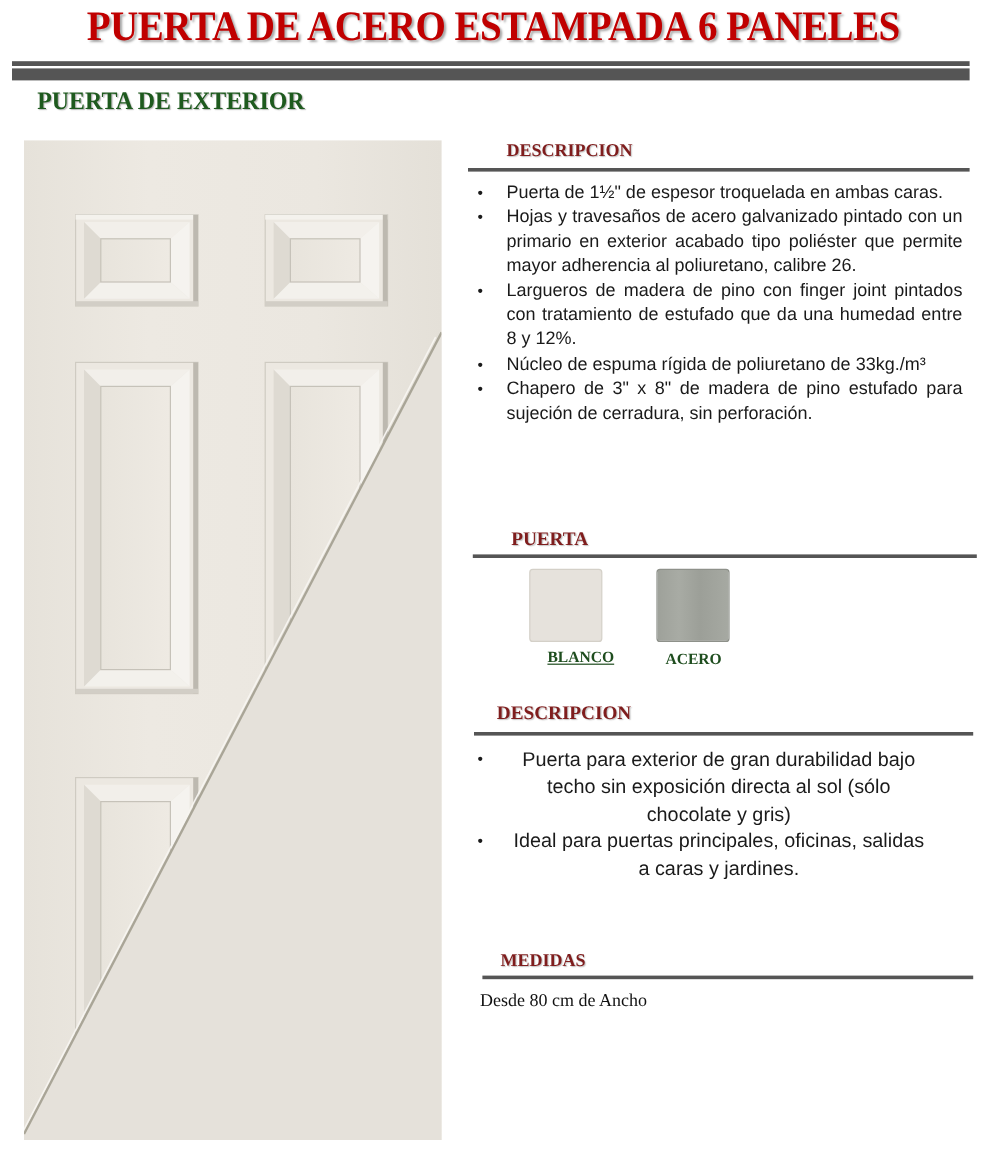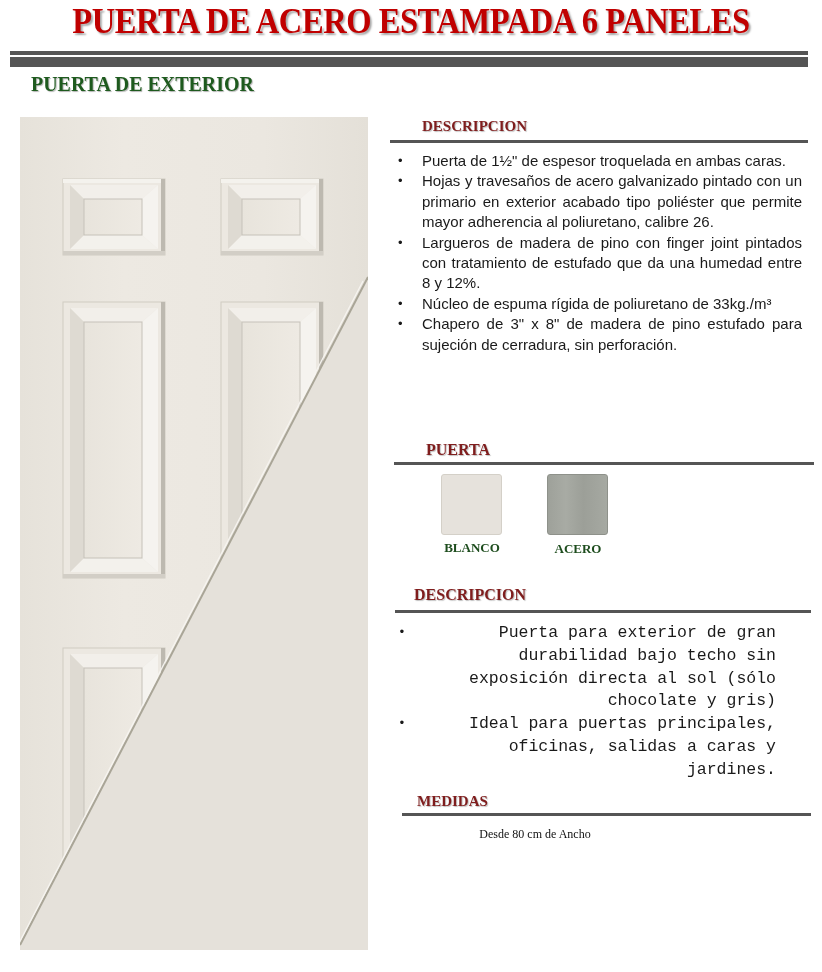--- a/index.html
+++ b/index.html
@@ -40,33 +40,33 @@
       font-size: 15px; color: #7f1d1d; text-shadow: 1px 1px 1px rgba(0,0,0,0.25);
     }
     .section-rule { position: absolute; height: 3px; background: #555555; }
 
     .bullets { position: absolute; list-style: none; font-size: 15px; line-height: 20.4px; color: #1a1a1a; }
     .bullets li { position: relative; padding-left: 26px; text-align: justify; }
     .bullets li::before { content: "•"; position: absolute; left: 2px; top: 0; font-size: 13px; }
 
     .desc-list { left: 396px; top: 151px; width: 406px; }
     .app-list { left: 396px; top: 622px; width: 380px; font-size: 16.5px; line-height: 22.8px; }
-    .app-list li { text-align: right; font-family: Liberation Mono, monospace; }
+    .app-list li { text-align: center; }
 
     .swatch { position: absolute; width: 61px; height: 61px; border-radius: 3px; border: 1px solid #d4d0c8; }
     .swatch-blanco { left: 441px; top: 474px; background: #e6e2dc; }
     .swatch-gris { left: 547px; top: 474px; background: linear-gradient(90deg,#9ea19a 0%,#a8aba4 30%,#9c9f98 60%,#a6a9a2 100%); border-color: #8e918a; }
     .swatch-label {
       position: absolute; font-family: "Liberation Serif", serif; font-weight: bold;
       font-size: 13px; color: #1e4d1e; text-align: center;
     }
 
     .medidas {
-      position: absolute; left: 400px; top: 822px; width: 270px; text-align: center;
-      font-family: "Liberation Serif", serif; font-size: 12px; line-height: 24px; color: #111;
+      position: absolute; left: 400px; top: 822px; width: 270px; 
+      font-family: "Liberation Serif", serif; font-size: 15px; line-height: 24px; color: #111;
     }
   </style>
 </head>
 <body>
 
 <div class="main-title">PUERTA DE ACERO ESTAMPADA 6 PANELES</div>
 <div class="rule-thin"></div>
 <div class="rule-thick"></div>
 <div class="subtitle">PUERTA DE EXTERIOR</div>
 
@@ -144,21 +144,21 @@
   <li>Puerta de 1½" de espesor troquelada en ambas caras.</li>
   <li>Hojas y travesaños de acero galvanizado pintado con un primario en exterior acabado tipo poliéster que permite mayor adherencia al poliuretano, calibre 26.</li>
   <li>Largueros de madera de pino con finger joint pintados con tratamiento de estufado que da una humedad entre 8 y 12%.</li>
   <li style="text-align:left;">Núcleo de espuma rígida de poliuretano de 33kg./m³</li>
   <li>Chapero de 3" x 8" de madera de pino estufado para sujeción de cerradura, sin perforación.</li>
 </ul>
 
 <div class="section-head" style="left:426px; top:441px; font-size:16px;">PUERTA</div>
 <div class="section-rule" style="left:394px; top:462px; width:420px;"></div>
 <div class="swatch swatch-blanco"></div>
-<div class="swatch-label" style="left:432px; top:540px; width:80px;">BLANCO</div>
+<div class="swatch-label" style="left:444px; top:540px; width:80px;text-decoration:underline;">BLANCO</div>
 <div class="swatch swatch-gris"></div>
 <div class="swatch-label" style="left:538px; top:541px; width:80px;">ACERO</div>
 
 <div class="section-head" style="left:414px; top:586px; font-size:16px;">DESCRIPCION</div>
 <div class="section-rule" style="left:395px; top:610px; width:416px;"></div>
 <ul class="bullets app-list">
   <li>Puerta para exterior de gran durabilidad bajo techo sin exposición directa al sol (sólo chocolate y gris)</li>
   <li>Ideal para puertas principales, oficinas, salidas a caras y jardines.</li>
 </ul>
 

